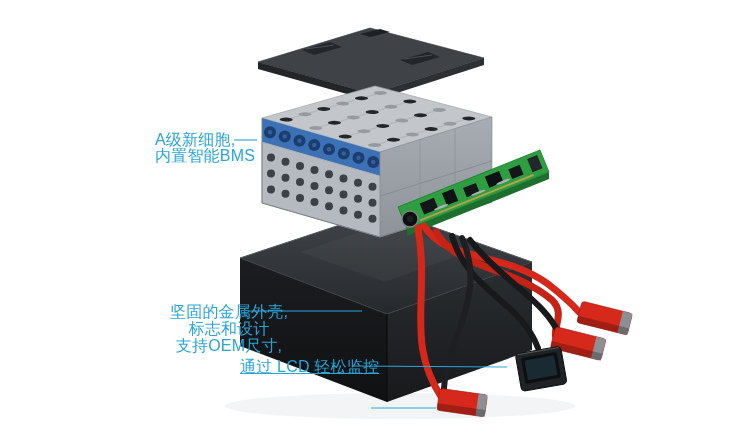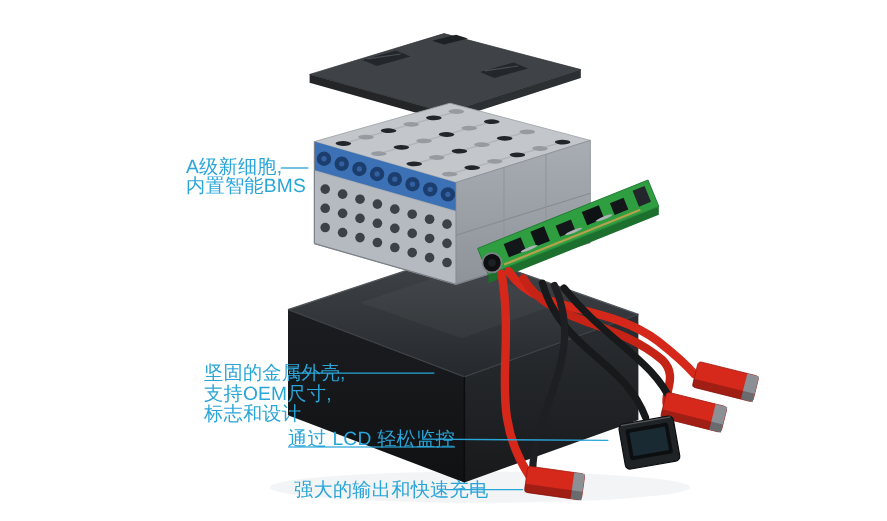--- a/index.html
+++ b/index.html
@@ -12,21 +12,21 @@
   }
   .stage svg{position:absolute;left:0;top:0;}
   .callout{
     position:absolute;
     color:inherit;
     font-size:16px;
     line-height:16px;
     white-space:nowrap;
     letter-spacing:0.2px;
   }
-  .callout.three{line-height:17px;}
+  .callout.three{line-height:17px;text-align:center;}
 </style>
 </head>
 <body>
 
 <div class="stage" style="color: rgb(42, 165, 216);">
 
   <svg width="739" height="434" viewBox="0 0 739 434">
     <defs>
       <linearGradient id="gTop" x1="0" y1="0" x2="0" y2="1">
         <stop offset="0" stop-color="#41454a"></stop>
@@ -221,25 +221,22 @@
     </g>
   </svg>
 
   <div class="callout" style="left:155px;top:132px;">
     <div>A级新细胞,</div>
     <div>内置智能BMS</div>
   </div>
 
   <div class="callout three" style="left:170px;top:303px;">
     <div>坚固的金属外壳,</div>
+    <div>标志和设计</div>
     <div>支持OEM尺寸,</div>
-    <div>标志和设计</div>
   </div>
 
   <div class="callout" style="left:240px;top:359px;text-decoration:underline;">
     <div>通过 LCD 轻松监控</div>
   </div>
 
-  <div class="callout" style="left:245px;top:401px;">
-    <div>强大的输出和快速充电</div>
-  </div>
 
 </div>
 
 </body></html>

